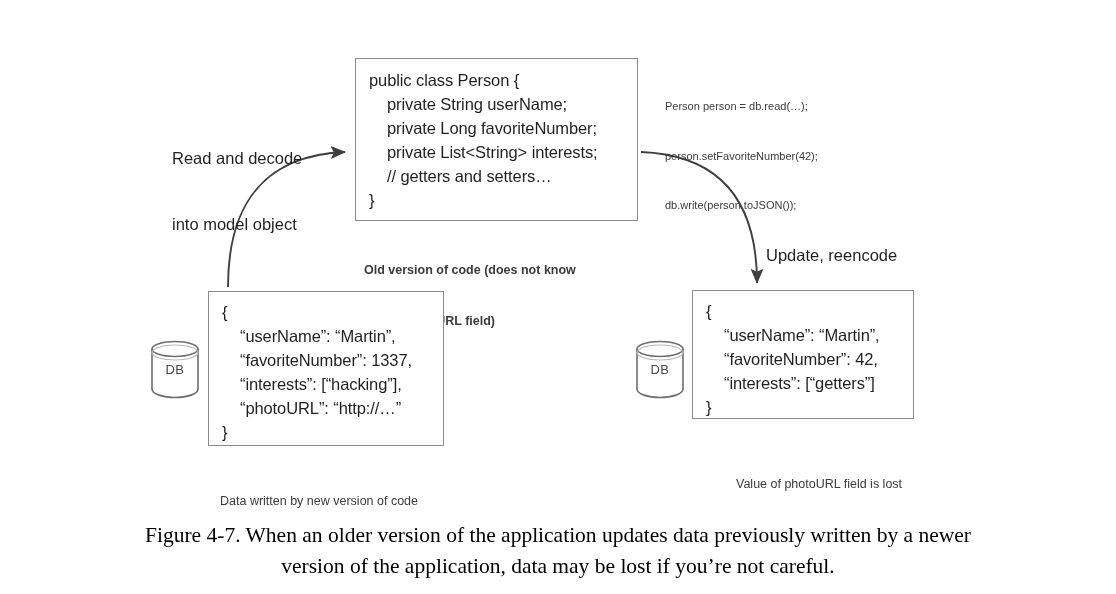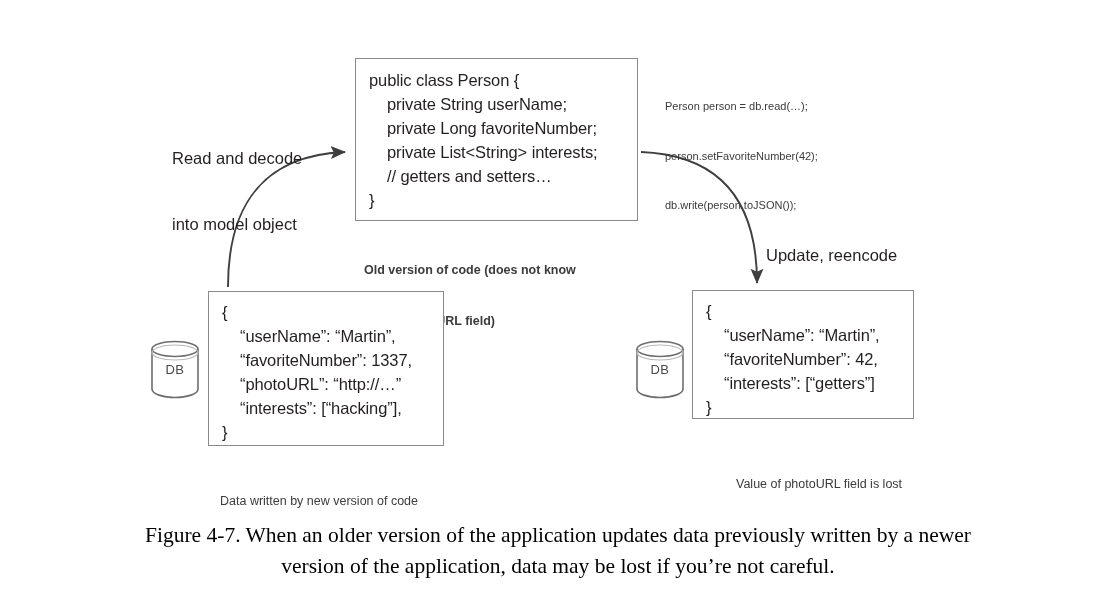--- a/index.html
+++ b/index.html
@@ -175,22 +175,22 @@
 
   <div class="annot annot-big" id="label-read">
     <div>Read and decode</div>
     <div>into model object</div>
   </div>
 
   <div class="code-box" id="left-json-box">
     <div class="code-line">{</div>
     <div class="code-line indent-1">“userName”: “Martin”,</div>
     <div class="code-line indent-1">“favoriteNumber”: 1337,</div>
+    <div class="code-line indent-1">“interests”: [“hacking”],</div>
     <div class="code-line indent-1">“photoURL”: “http://…”</div>
-    <div class="code-line indent-1">“interests”: [“hacking”],</div>
     <div class="code-line">}</div>
   </div>
 
   <div class="annot annot-small" id="caption-datawritten">
     <div>Data written by new version of code</div>
   </div>
 
   <div class="db-icon" id="db-left">
     <svg width="54" height="62" viewBox="0 0 54 62" xmlns="http://www.w3.org/2000/svg">
       <path d="M4,11 L4,51 C4,56 15,59.5 27,59.5 C39,59.5 50,56 50,51 L50,11" fill="#ffffff" stroke="#6e6e6e" stroke-width="1.6"></path>

